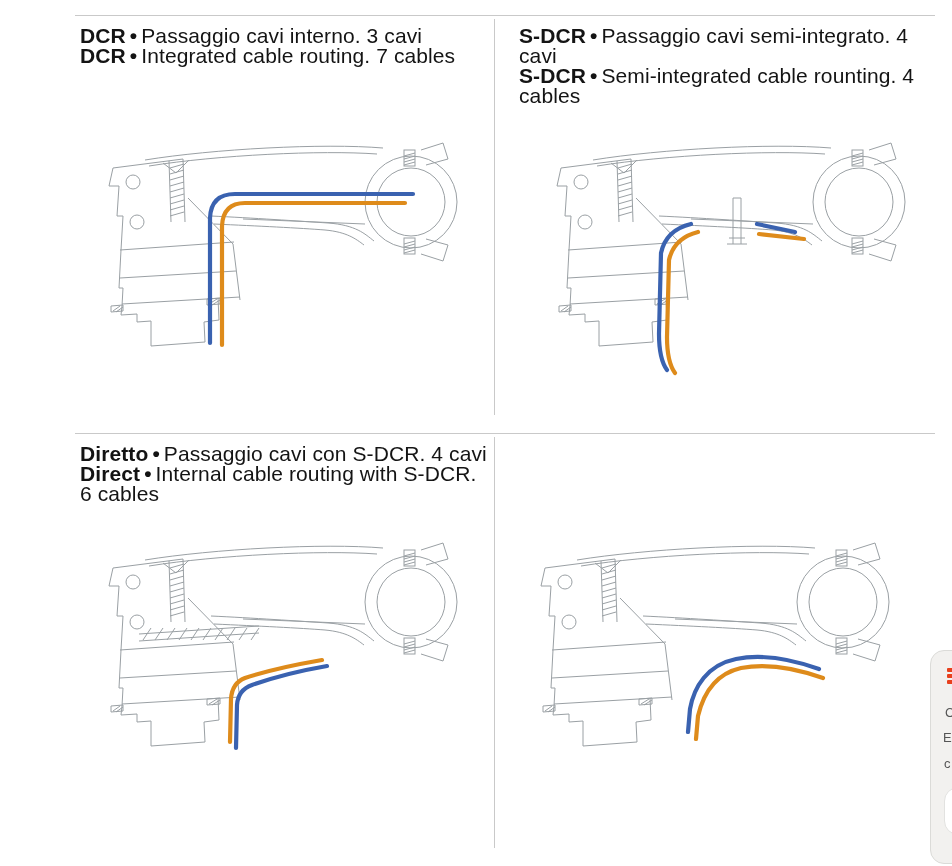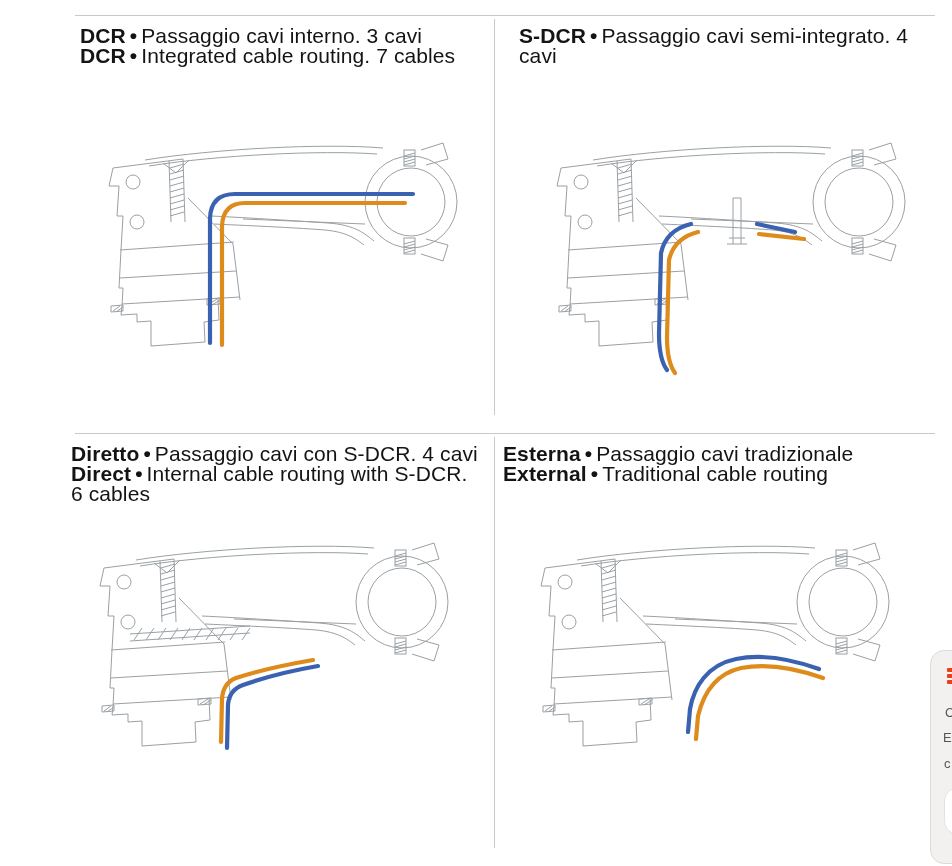--- a/index.html
+++ b/index.html
@@ -7,21 +7,21 @@
          font-family:"Liberation Sans",sans-serif;color:#141414;}
   .rule{position:absolute;left:75px;width:860px;height:1px;background:#c9c9c9;}
   #rule-top{top:15px;}
   #rule-mid{top:433px;}
   .vdiv{position:absolute;left:494px;width:1px;background:#c9c9c9;}
   #vdiv-top{top:19px;height:396px;}
   #vdiv-bottom{top:437px;height:411px;}
   .cell{position:absolute;}
   #cell1{left:75px;top:16px;width:419px;height:417px;}
   #cell2{left:495px;top:16px;width:440px;height:417px;margin-left:16px;}
-  #cell3{left:66px;top:434px;width:419px;height:414px;}
+  #cell3{left:75px;top:434px;width:419px;height:414px;}
   #cell4{left:495px;top:434px;width:440px;height:414px;}
   .hdr{padding:10px 0 0 5px;font-size:21px;line-height:20px;letter-spacing:.1px;}
   #cell2 .hdr,#cell4 .hdr{padding-left:8px;}
   .hline b{font-weight:bold;}
   .dot{font-weight:bold;margin:0 4px;}
   .draw{position:absolute;width:390px;height:250px;}
   #cell1 .draw{left:18px;top:122px;}
   #cell2 .draw{left:30px;top:122px;}
   #cell3 .draw{left:18px;top:104px;}
   #cell4 .draw{left:30px;top:104px;}
@@ -104,20 +104,23 @@
           <g stroke="#3a62b0" fill="none" stroke-width="4.2" stroke-linecap="round" stroke-linejoin="round">
             <path d="M320,56 L142,56 Q118,56 117,80 L117,205"></path>
           </g>
         </svg></div>
   </div>
 
   <div class="cell" id="cell2">
     <div class="hdr">
       <div class="hline">
         <b>S-DCR</b><span class="dot">•</span><span>Passaggio cavi semi-integrato. 4 cavi</span>
+      </div>
+      <div class="hline">
+        <b>S-DCR</b><span class="dot">•</span><span>Semi-integrated cable rounting. 4 cables</span>
       </div>
     </div>
     <div class="draw"><svg viewBox="0 0 390 250" width="390" height="250">
           <g stroke="#9aa0a4" fill="none" stroke-width="1">
             <circle cx="318" cy="64" r="46"></circle>
             <circle cx="318" cy="64" r="34"></circle>
             <rect x="311" y="12" width="11" height="16"></rect>
             <line x1="311" y1="18" x2="322" y2="15"></line>
             <line x1="311" y1="21" x2="322" y2="18"></line>
             <line x1="311" y1="24" x2="322" y2="21"></line>
@@ -232,28 +235,20 @@
           <g stroke="#de8b1b" fill="none" stroke-width="4.2" stroke-linecap="round" stroke-linejoin="round">
             <path d="M229,122 C200,127 170,134 152,140 Q139,145 138,161 L137,204"></path>
           </g>
           <g stroke="#3a62b0" fill="none" stroke-width="4.2" stroke-linecap="round" stroke-linejoin="round">
             <path d="M234,128 C205,133 176,141 159,147 Q145,152 144,167 L143,210"></path>
           </g>
         </svg></div>
   </div>
 
   <div class="cell" id="cell4">
-    <div class="hdr">
-      <div class="hline">
-        <b>Esterna</b><span class="dot">•</span><span>Passaggio cavi tradizionale</span>
-      </div>
-      <div class="hline">
-        <b>External</b><span class="dot">•</span><span>Traditional cable routing</span>
-      </div>
-    </div>
     <div class="draw"><svg viewBox="0 0 390 250" width="390" height="250">
           <g stroke="#9aa0a4" fill="none" stroke-width="1">
             <circle cx="318" cy="64" r="46"></circle>
             <circle cx="318" cy="64" r="34"></circle>
             <rect x="311" y="12" width="11" height="16"></rect>
             <line x1="311" y1="18" x2="322" y2="15"></line>
             <line x1="311" y1="21" x2="322" y2="18"></line>
             <line x1="311" y1="24" x2="322" y2="21"></line>
             <line x1="311" y1="27" x2="322" y2="24"></line>
             <rect x="311" y="100" width="11" height="16"></rect>

